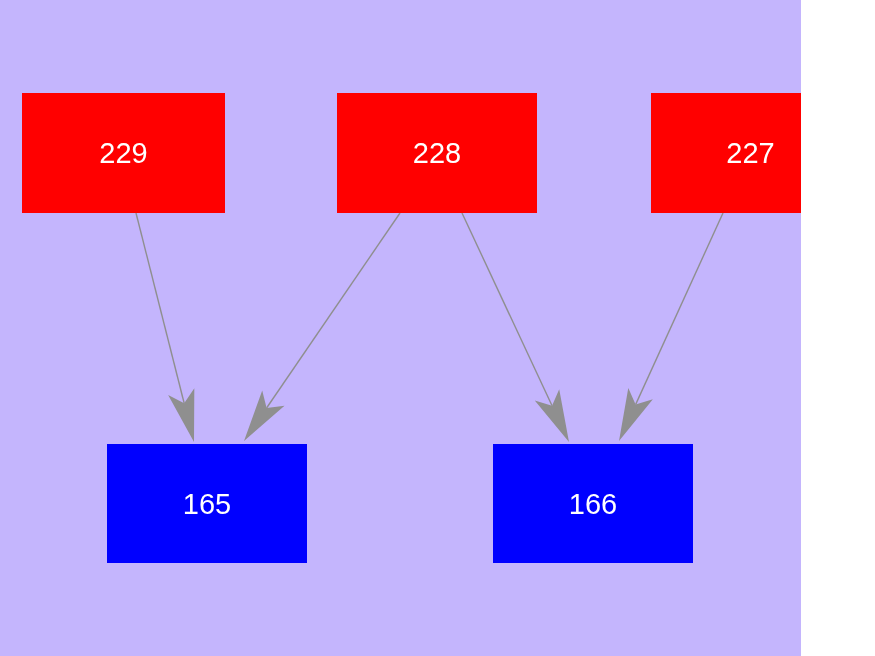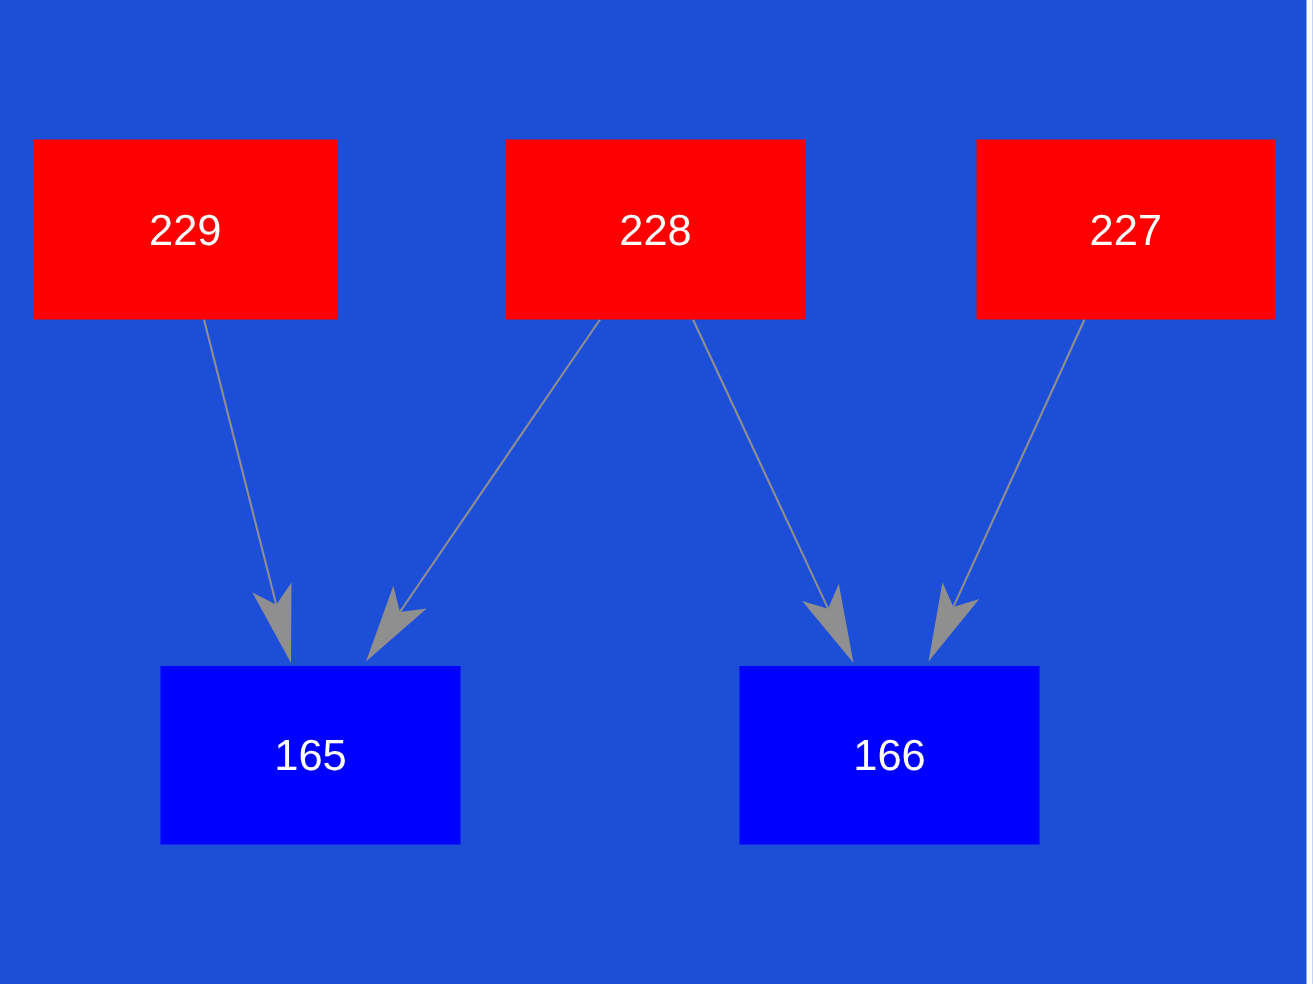--- a/index.html
+++ b/index.html
@@ -3,23 +3,23 @@
 <meta charset="utf-8">
 <style>
   html, body {
     margin: 0;
     padding: 0;
     background: #ffffff;
     font-family: "Liberation Sans", sans-serif;
   }
   #canvas-wrap {
     position: relative;
-    width: 871px;
+    width: 801px;
     height: 656px;
-    background: #1d4ed8;
+    background: #c4b5fd;
     overflow: hidden;
   }
   svg text.node-label {
     font-family: "Liberation Sans", sans-serif;
     font-size: 29px;
     fill: #ffffff;
     text-anchor: middle;
   }
   svg line.edge-line {
     stroke-width: 1.4px;

